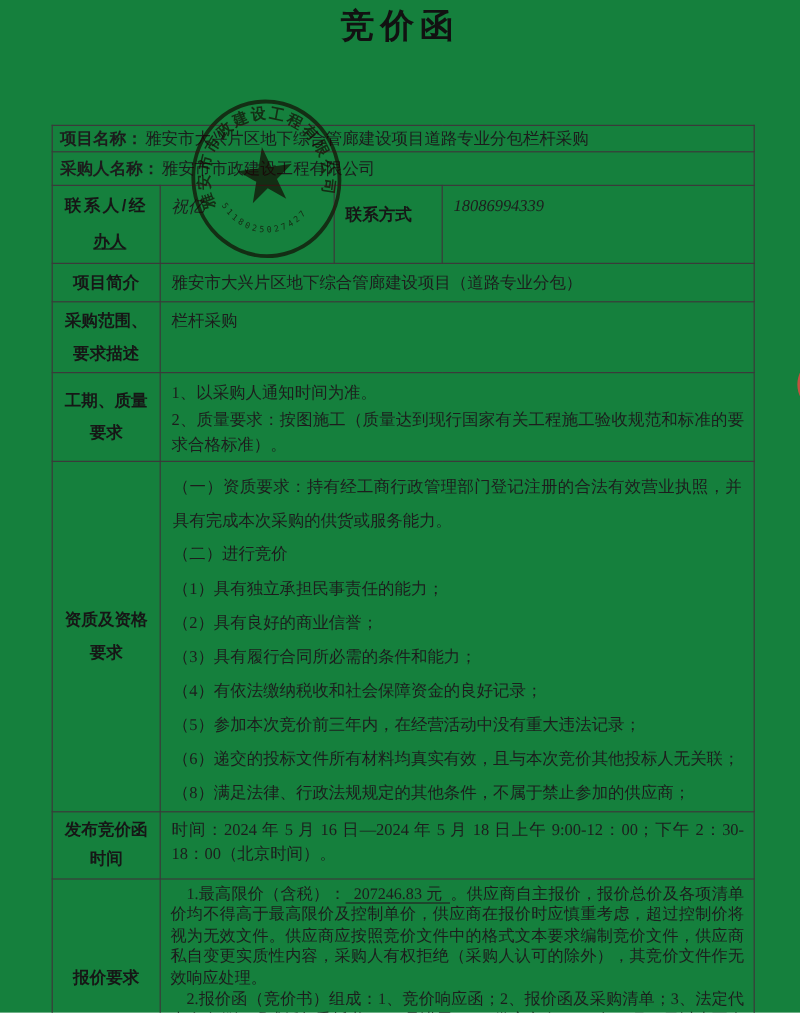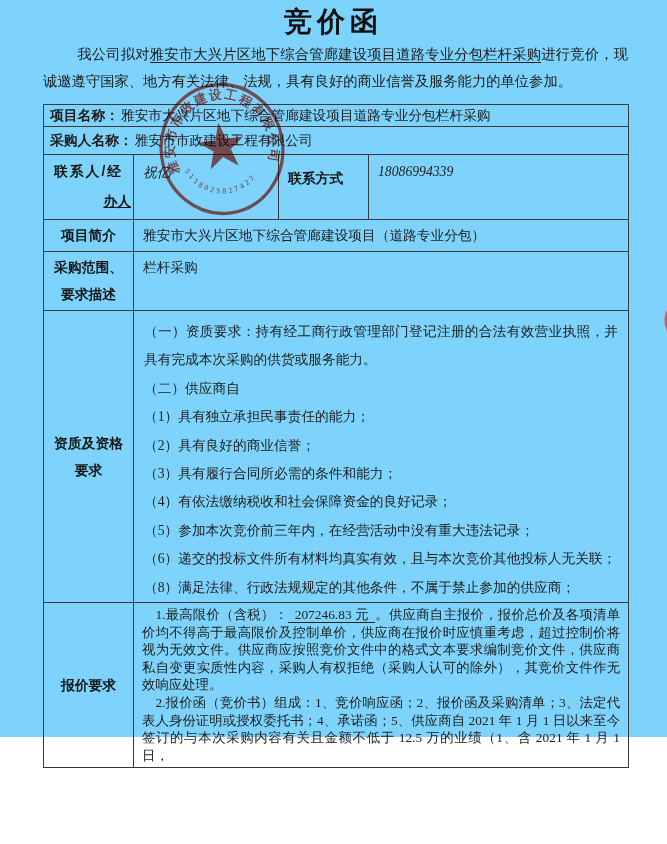--- a/index.html
+++ b/index.html
@@ -4,21 +4,21 @@
 <style>
   html,body{margin:0;padding:0;}
   body{
     width:667px;height:844px;
     background:#ffffff;
     font-family:"Liberation Serif","DejaVu Serif",serif;
     color:#1c1c1c;
     position:relative;
     overflow:hidden;
   }
-  .page{position:relative;width:667px;height:737px;background:#7dd3fc;}
+  .page{position:relative;width:667px;height:844px;background:#15803d;}
 
   .doc-title{
     position:absolute;top:3px;left:0;width:100%;
     text-align:center;
     font-size:28px;font-weight:bold;letter-spacing:5px;
     color:#111;
   }
   .intro{
     position:absolute;top:41px;left:43px;width:585px;
     font-size:14.3px;line-height:26.5px;
@@ -81,72 +81,88 @@
     opacity:0.85;pointer-events:none;
   }
 </style>
 </head>
 <body>
 
 <div class="page">
 
   <div class="doc-title">竞价函</div>
 
-  <p class="intro"><span>我公司拟对</span><span class="uline">雅安市大兴片区地下综合管廊建设项目道路专业分包栏杆采购</span><span>进行竞价，现诚邀遵守国家、地方有关法律、法规，具有良好的商业信誉及服务能力的单位参加。</span></p>
 
   <table class="bid">
     <colgroup>
       <col style="width:90px">
         <col style="width:145px">
         <col style="width:90px">
         <col style="width:260px">
     </colgroup>
     <tbody>
         <tr class="inline-row" style="height:22px">
       <td colspan="4"><span class="inline-lbl">项目名称：</span><span>雅安市大兴片区地下综合管廊建设项目道路专业分包栏杆采购</span></td>
     </tr>
     <tr class="inline-row" style="height:28px">
       <td colspan="4"><span class="inline-lbl">采购人名称：</span><span>雅安市市政建设工程有限公司</span></td>
     </tr>
     <tr class="r-contact" style="height:58px">
       <td class="lbl">
         <div class="contact-lbl">联系人/经</div>
-        <div style="text-align:right;padding-left:6px;text-decoration:underline;">办人</div>
+        <div style="text-align:center;padding-left:6px;text-decoration:underline;">办人</div>
       </td>
       <td class="val">祝亿</td>
       <td class="lbl" style="vertical-align:top;padding-top:9px;text-align:left;padding-left:9px;">联系方式</td>
       <td class="val">18086994339</td>
     </tr>
     <tr style="height:31px">
       <td class="lbl">项目简介</td>
       <td class="val" colspan="3">雅安市大兴片区地下综合管廊建设项目（道路专业分包）</td>
     </tr>
     <tr class="r-scope" style="height:55px">
       <td class="lbl">
         <div>采购范围、</div>
         <div>要求描述</div>
       </td>
       <td class="val" colspan="3">栏杆采购</td>
     </tr>
+    <tr class="r-schedule" style="height:67px">
+      <td class="lbl">
+        <div>工期、质量</div>
+        <div>要求</div>
+      </td>
+      <td class="val" colspan="3">
+        <p>1、以采购人通知时间为准。</p>
+        <p>2、质量要求：按图施工（质量达到现行国家有关工程施工验收规范和标准的要求合格标准）。</p>
+      </td>
+    </tr>
     <tr class="r-qual" style="height:286px">
       <td class="lbl">
         <div>资质及资格</div>
         <div>要求</div>
       </td>
       <td class="val" colspan="3">
         <p>（一）资质要求：持有经工商行政管理部门登记注册的合法有效营业执照，并具有完成本次采购的供货或服务能力。</p>
-        <p>（二）供应商自</p>
+        <p>（二）进行竞价</p>
         <p>（1）具有独立承担民事责任的能力；</p>
         <p>（2）具有良好的商业信誉；</p>
         <p>（3）具有履行合同所必需的条件和能力；</p>
         <p>（4）有依法缴纳税收和社会保障资金的良好记录；</p>
         <p>（5）参加本次竞价前三年内，在经营活动中没有重大违法记录；</p>
         <p>（6）递交的投标文件所有材料均真实有效，且与本次竞价其他投标人无关联；</p>
         <p>（8）满足法律、行政法规规定的其他条件，不属于禁止参加的供应商；</p>
       </td>
+    </tr>
+    <tr class="r-time" style="height:56px">
+      <td class="lbl" style="line-height:24px;">
+        <div>发布竞价函</div>
+        <div>时间</div>
+      </td>
+      <td class="val" colspan="3">时间：2024 年 5 月 16 日—2024 年 5 月 18 日上午 9:00-12：00；下午 2：30-18：00（北京时间）。</td>
     </tr>
     <tr class="r-quote" style="height:108px">
       <td class="lbl">报价要求</td>
       <td class="val" colspan="3">
         <p><span>1.最高限价（含税）：</span><span class="price-uline"> 207246.83 元 </span><span>。供应商自主报价，报价总价及各项清单价均不得高于最高限价及控制单价，供应商在报价时应慎重考虑，超过控制价将视为无效文件。供应商应按照竞价文件中的格式文本要求编制竞价文件，供应商私自变更实质性内容，采购人有权拒绝（采购人认可的除外），其竞价文件作无效响应处理。</span></p>
         <p>2.报价函（竞价书）组成：1、竞价响应函；2、报价函及采购清单；3、法定代表人身份证明或授权委托书；4、承诺函；5、供应商自 2021 年 1 月 1 日以来至今签订的与本次采购内容有关且金额不低于 12.5 万的业绩（1、含 2021 年 1 月 1 日，</p>
       </td>
     </tr>
   </tbody>
     </table>

